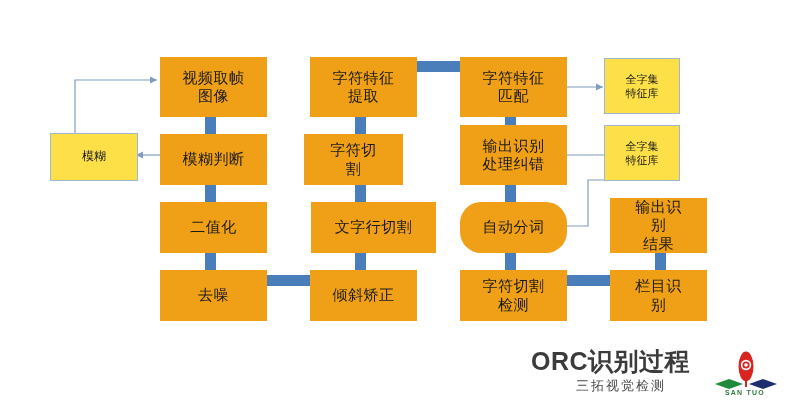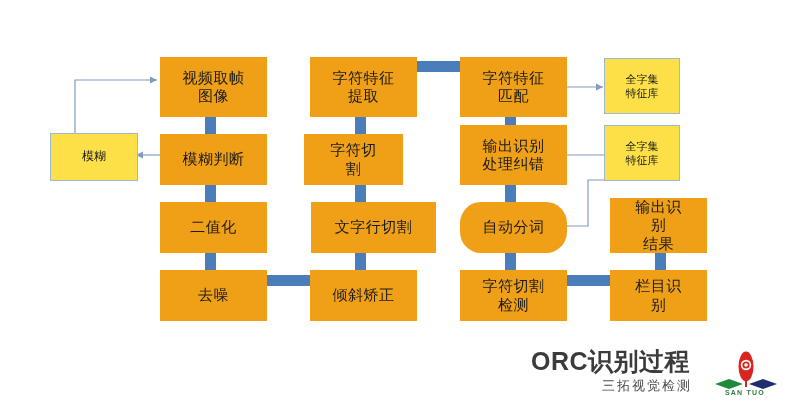--- a/index.html
+++ b/index.html
@@ -140,21 +140,21 @@
 处理纠错</div>
   <div class="node" style="left:460px;top:202px;width:107px;height:51px;border-radius:21px;">自动分词</div>
   <div class="node" style="left:460px;top:270px;width:107px;height:51px;">字符切割
 检测</div>
 
   <div class="node" style="left:610px;top:198px;width:97px;height:55px;">输出识别
 结果</div>
   <div class="node" style="left:610px;top:270px;width:97px;height:51px;">栏目识别</div>
 
   <div class="title-main" style="left:531px;top:345px;">ORC识别过程</div>
-  <div class="title-sub" style="left:602px;top:377px;">三拓视觉检测</div>
+  <div class="title-sub" style="left:576px;top:377px;">三拓视觉检测</div>
 
   <div class="logo" style="left:713px;top:349px;width:66px;height:48px;">
     <svg width="66" height="48" viewBox="0 0 66 48" xmlns="http://www.w3.org/2000/svg">
 
       <g>
         <ellipse cx="33" cy="17.5" rx="7.5" ry="15" fill="#D9241F"></ellipse>
         <rect x="32" y="26" width="2" height="12" fill="#D9241F"></rect>
         <circle cx="33" cy="16" r="5.2" fill="#ffffff"></circle>
         <circle cx="33" cy="16" r="3.6" fill="#D9241F"></circle>
         <circle cx="33" cy="16" r="1.8" fill="#ffffff"></circle>

